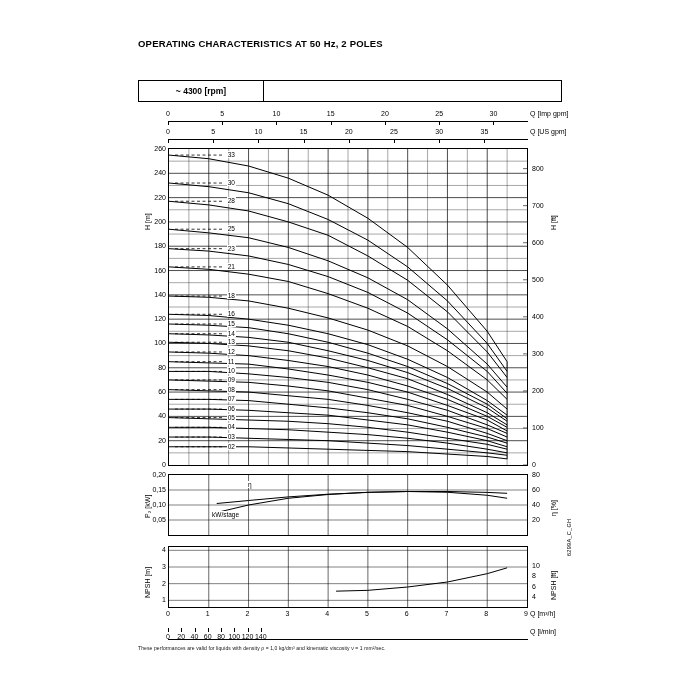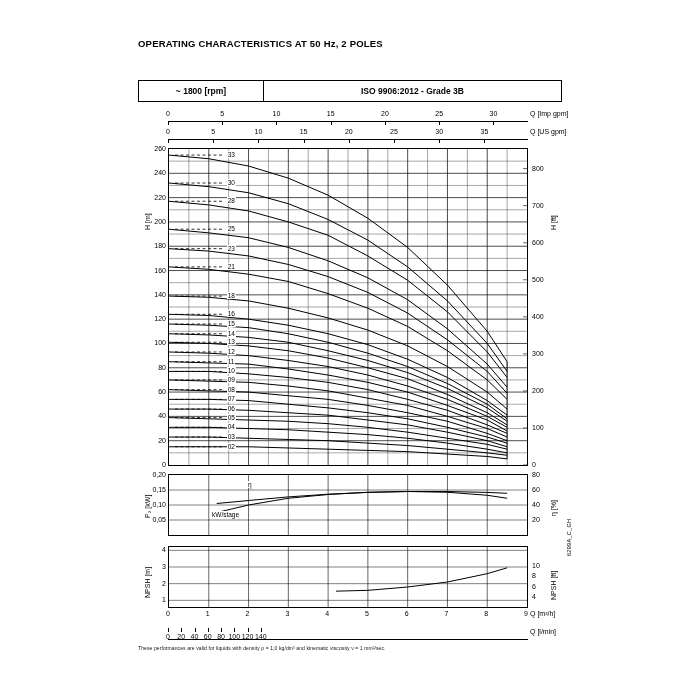--- a/index.html
+++ b/index.html
@@ -40,22 +40,21 @@
 
 <div class="page">
 
   <div class="title-block">
     <div>OPERATING CHARACTERISTICS AT 50 Hz, 2 POLES</div>
   </div>
 
   <div class="sheet">
 
     <div class="hdr">
-      <div class="c2">~ 1800 [rpm]</div>
-      <div class="c3">ISO 9906:2012 - Grade 3B</div>
+      <div class="c2">~ 4300 [rpm]</div>
     </div>
 
     <div class="axrow" id="ax-imp" style="top:30px;">
       <div class="line"></div>
     <div class="tk" style="left: 0px;"></div>
         <div class="lb" style="left: 0px;">0</div>
         <div class="tk" style="left: 54.2424px;"></div>
         <div class="lb" style="left: 54.2424px;">5</div>
         <div class="tk" style="left: 108.485px;"></div>
         <div class="lb" style="left: 108.485px;">10</div>

